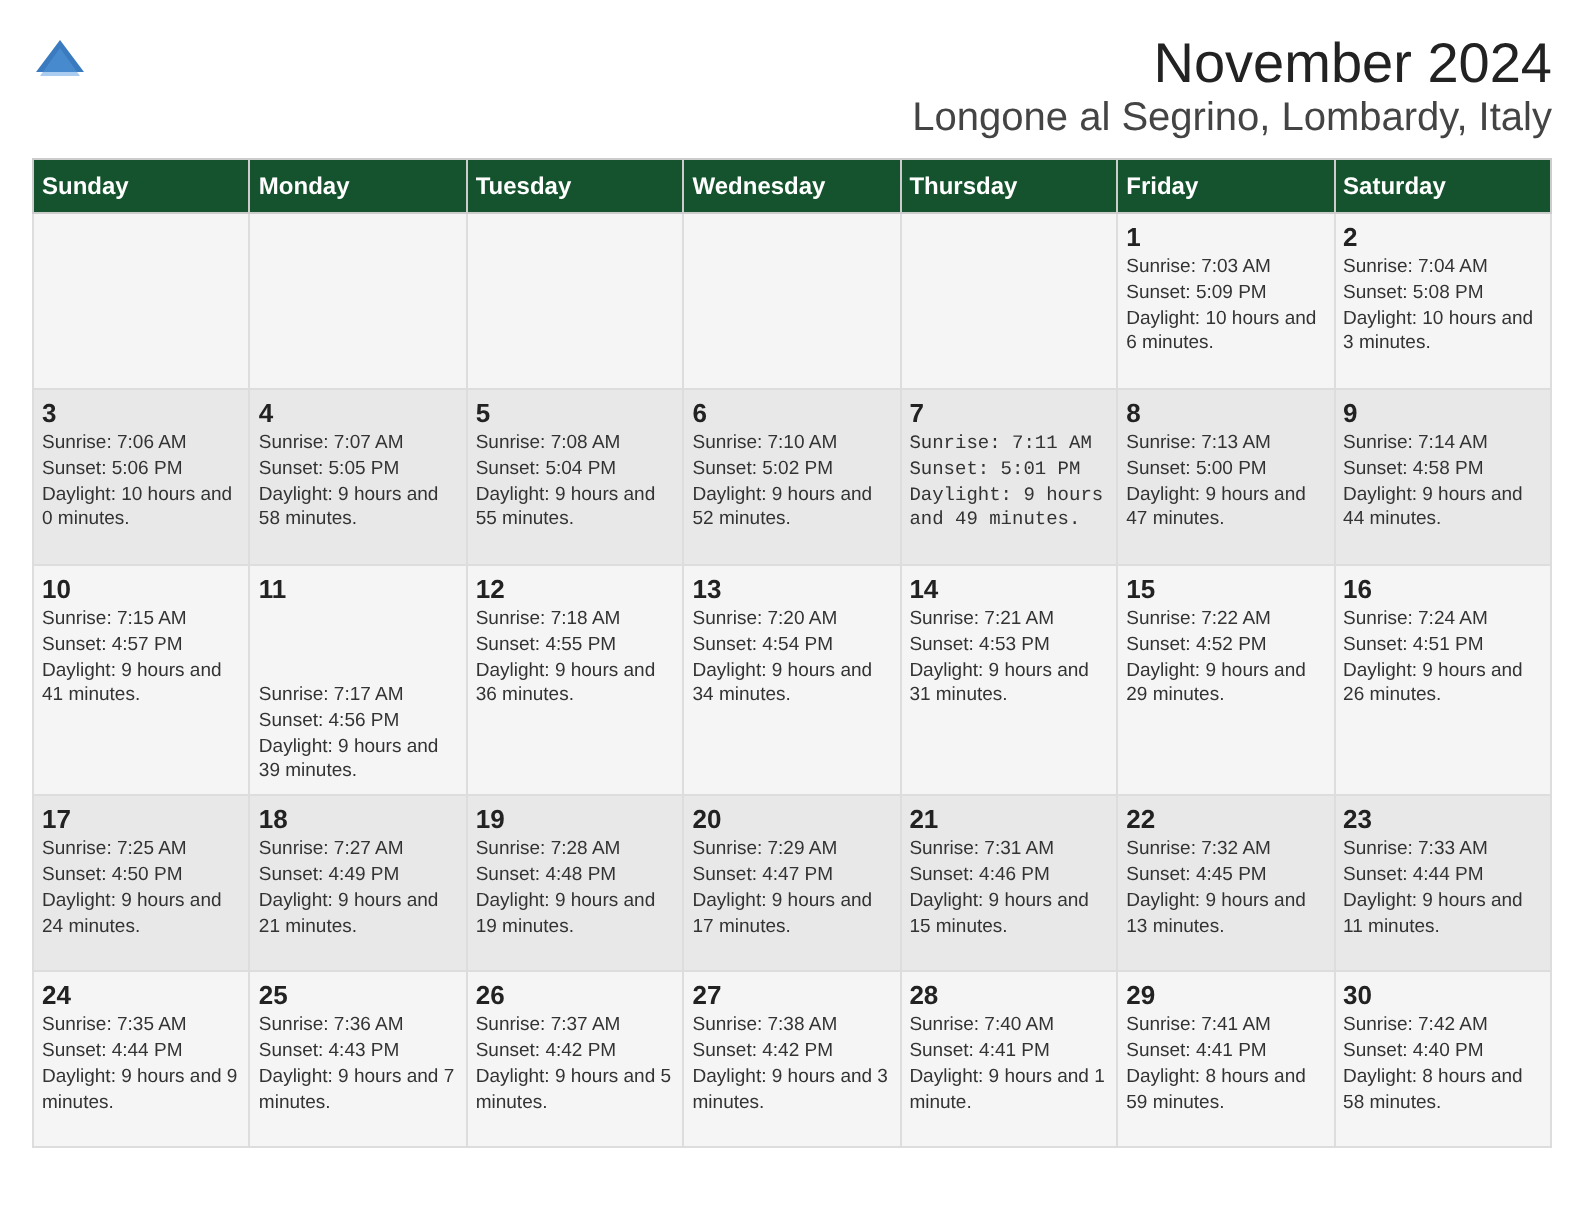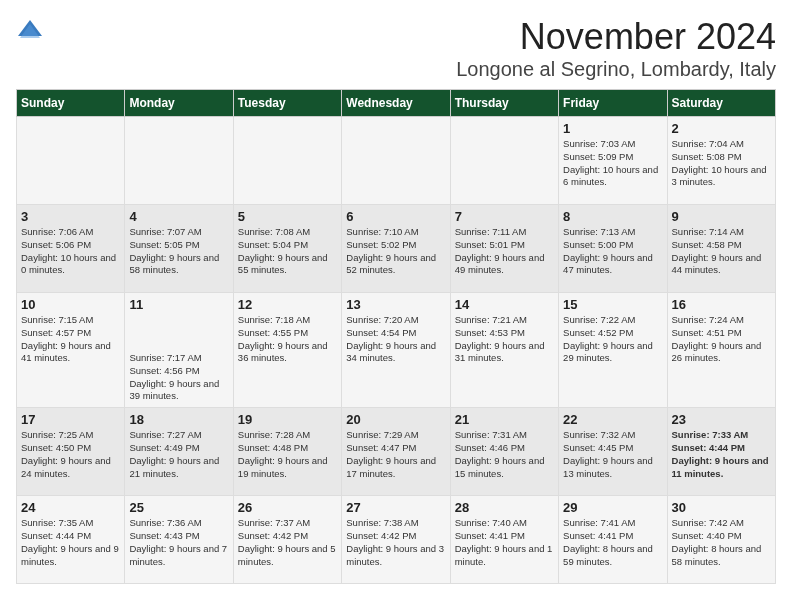--- a/index.html
+++ b/index.html
@@ -22,21 +22,21 @@
       gap: 4px;
     }
     .logo-icon {
       width: 28px;
       height: 28px;
     }
     .title-area {
       text-align: right;
     }
     .month-title {
-      font-size: 36px;
+      font-size: 28px;
       font-weight: normal;
       color: #222;
     }
     .location-subtitle {
       font-size: 20px;
       color: #444;
     }
     table {
       width: 100%;
       border-collapse: collapse;
@@ -147,21 +147,21 @@
 Daylight: 9 hours and 55 minutes.</div>
         </td>
         <td>
           <span class="day-number">6</span>
           <div class="cell-content" style="white-space: pre-line;">Sunrise: 7:10 AM
 Sunset: 5:02 PM
 Daylight: 9 hours and 52 minutes.</div>
         </td>
         <td>
           <span class="day-number">7</span>
-          <div class="cell-content" style="white-space: pre-line;">Sunrise: 7:11 AM
+          <div class="cell-content" style="white-space: pre-line; font-family: Liberation Mono, monospace;">Sunrise: 7:11 AM
 Sunset: 5:01 PM
 Daylight: 9 hours and 49 minutes.</div>
         </td>
         <td>
           <span class="day-number">8</span>
           <div class="cell-content" style="white-space: pre-line;">Sunrise: 7:13 AM
 Sunset: 5:00 PM
 Daylight: 9 hours and 47 minutes.</div>
         </td>
         <td>
@@ -247,21 +247,21 @@
 Daylight: 9 hours and 15 minutes.</div>
         </td>
         <td>
           <span class="day-number">22</span>
           <div class="cell-content" style="white-space: pre-line;">Sunrise: 7:32 AM
 Sunset: 4:45 PM
 Daylight: 9 hours and 13 minutes.</div>
         </td>
         <td>
           <span class="day-number">23</span>
-          <div class="cell-content" style="white-space: pre-line; font-weight: bold;">Sunrise: 7:33 AM
+          <div class="cell-content" style="white-space: pre-line;">Sunrise: 7:33 AM
 Sunset: 4:44 PM
 Daylight: 9 hours and 11 minutes.</div>
         </td>
       </tr>
       <tr>
         <td>
           <span class="day-number">24</span>
           <div class="cell-content" style="white-space: pre-line;">Sunrise: 7:35 AM
 Sunset: 4:44 PM
 Daylight: 9 hours and 9 minutes.</div>

